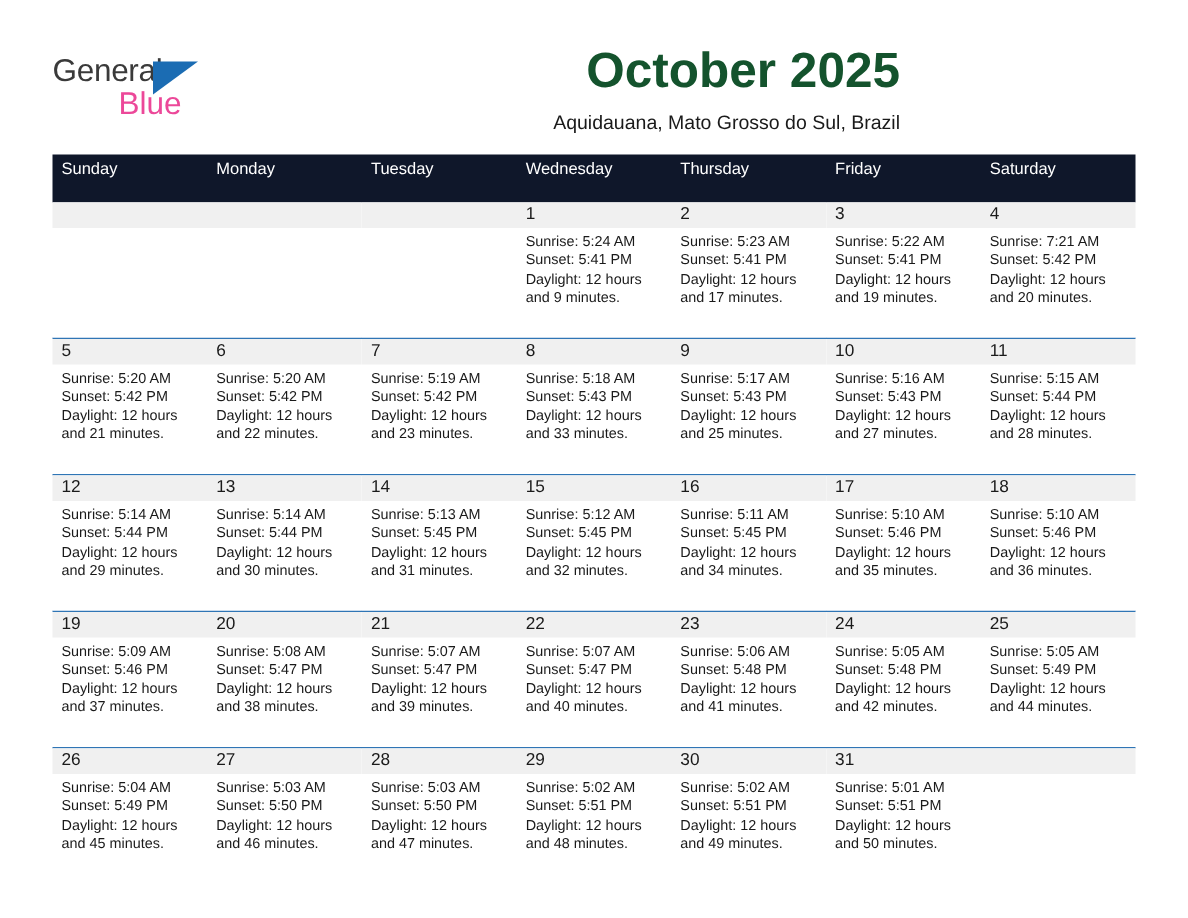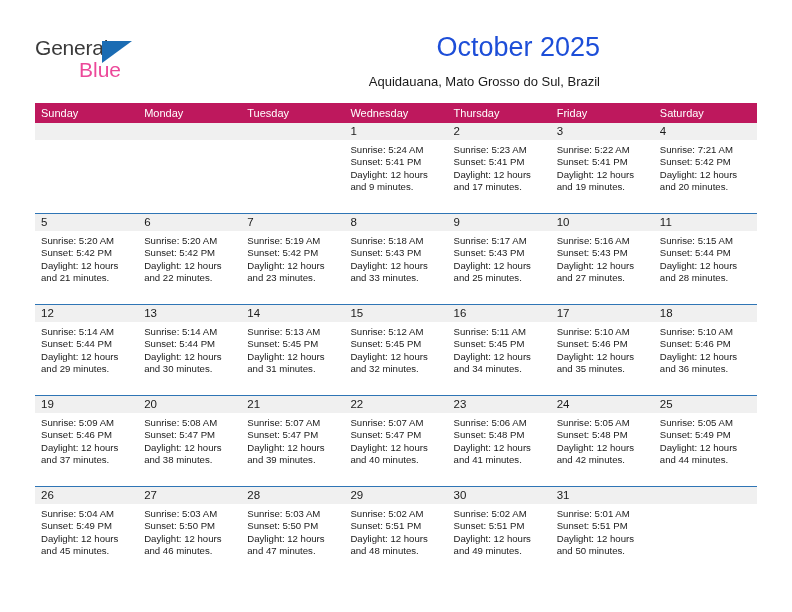--- a/index.html
+++ b/index.html
@@ -63,23 +63,23 @@
     font-family: "Liberation Sans", sans-serif;
   }
 
   .title-block {
     position: absolute;
     right: 36px;
     top: 30px;
     text-align: right;
   }
   .month-title {
-    font-size: 27px;
-    font-weight: normal;
-    color: #1d4ed8;
+    font-size: 33px;
+    font-weight: bold;
+    color: #14532d;
     line-height: 34px;
     white-space: nowrap;
   }
   .location {
     font-size: 13px;
     color: #1a1a1a;
     line-height: 20px;
     margin-top: 8px;
     white-space: nowrap;
   }
@@ -88,22 +88,22 @@
   .calendar {
     position: absolute;
     left: 35px;
     top: 103px;
     width: 722px;
   }
 
   .weekdays {
     display: flex;
     width: 100%;
-    background: #be185d;
-    height: 20px;
+    background: #0f172a;
+    height: 32px;
   }
   .weekday {
     flex: 1 1 0;
     color: #ffffff;
     font-size: 11px;
     line-height: 20px;
     padding-left: 6px;
     white-space: nowrap;
     overflow: hidden;
   }

